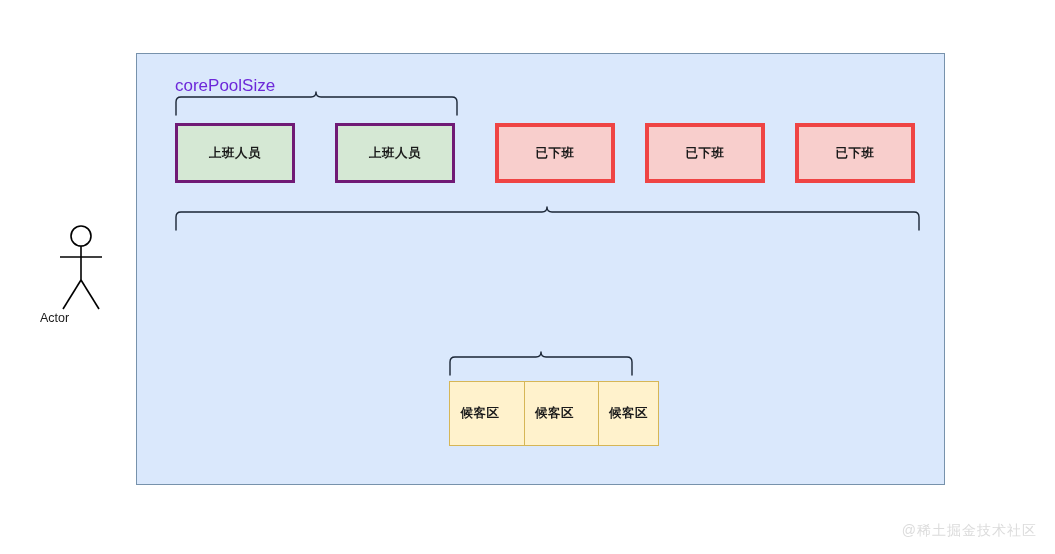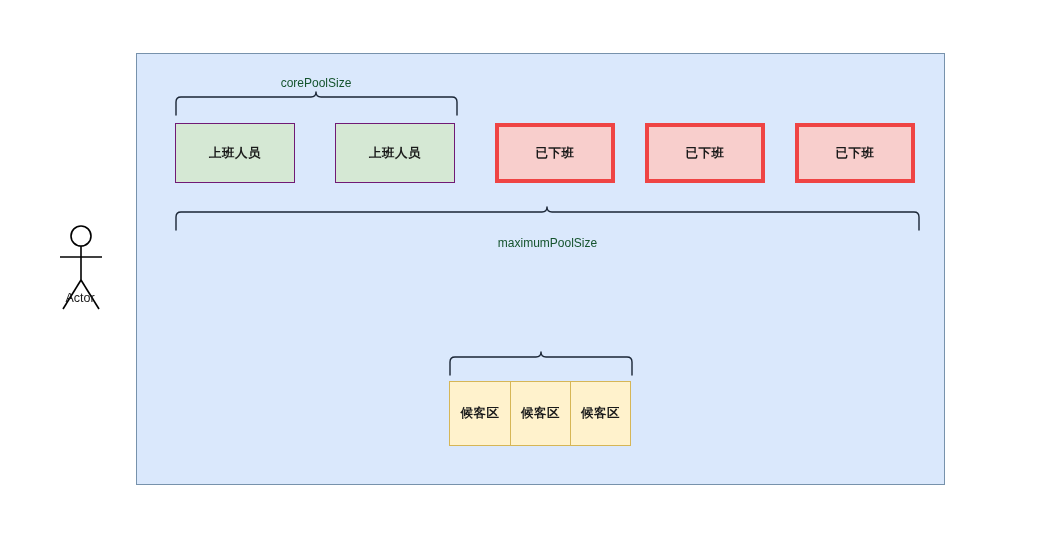--- a/index.html
+++ b/index.html
@@ -44,80 +44,79 @@
     display: flex;
     align-items: center;
     justify-content: center;
     font-size: 12.5px;
     letter-spacing: 0.5px;
     font-weight: 600;
     color: #1a1a1a;
   }
   .worker-box.active {
     background: #d5e8d4;
-    border: 1px solid #701a75;
+    border: 3px solid #701a75;
   }
   .worker-box.offwork {
     background: #f8cecc;
     border: 4px solid #ef4444;
   }
 
   
   .queue-row {
     position: absolute;
     left: 449px;
     top: 381px;
     height: 65px;
     display: flex;
     box-sizing: border-box;
     border: 1px solid #d6b656;
     background: #fff2cc;
+    gap: 14px;
   }
   .queue-cell {
     width: 60px;
     height: 100%;
     box-sizing: border-box;
     display: flex;
     align-items: center;
     justify-content: center;
     font-size: 12.5px;
     font-weight: 600;
     letter-spacing: 0.5px;
     color: #1a1a1a;
   }
   .queue-cell + .queue-cell {
     border-left: 1px solid #d6b656;
   }
 
   
   .brace-label {
     position: absolute;
-    font-size: 12px;
-    color: #14532d;
+    font-size: 17px;
+    color: #6d28d9;
     white-space: nowrap;
-    text-align: center;
   }
   #label-core      { left: 175px; top: 76px;  width: 282px; }
   #label-max       { left: 176px; top: 236px; width: 743px; }
   #label-workqueue { left: 449px; top: 336px; width: 183px; }
 
   
   .actor {
     position: absolute;
     left: 55px;
     top: 225px;
     width: 52px;
     height: 92px;
   }
   .actor-label {
     position: absolute;
     left: 40px;
-    top: 291px;
+    top: 311px;
     width: 80px;
-    text-align: center;
     font-size: 12.5px;
     color: #1a1a1a;
   }
 
   
   .watermark {
     position: absolute;
     right: 18px;
     bottom: 14px;
     font-size: 14px;
@@ -169,21 +168,20 @@
                Q 541 357 541 352
                Q 541 357 546 357
                L 627 357
                Q 632 357 632 362
                L 632 375" fill="none" stroke="#1a2535" stroke-width="1.4" stroke-linecap="round" stroke-linejoin="round"></path>
     </g>
   </svg>
 
   <div class="brace-label" id="label-core">corePoolSize</div>
 
-  <div class="brace-label" id="label-max">maximumPoolSize</div>
 
 
   <div class="worker-box active" style="left:175px; top:123px;">
     <span>上班人员</span>
   </div>
   <div class="worker-box active" style="left:335px; top:123px;">
     <span>上班人员</span>
   </div>
   <div class="worker-box offwork" style="left:495px; top:123px;">
     <span>已下班</span>
@@ -209,14 +207,15 @@
 
   <svg class="actor" viewBox="0 0 52 92">
     <circle cx="26" cy="11" r="10" fill="none" stroke="#000000" stroke-width="1.6"></circle>
     <line x1="26" y1="21" x2="26" y2="55" stroke="#000000" stroke-width="1.6"></line>
     <line x1="5" y1="32" x2="47" y2="32" stroke="#000000" stroke-width="1.6"></line>
     <line x1="26" y1="55" x2="8" y2="84" stroke="#000000" stroke-width="1.6"></line>
     <line x1="26" y1="55" x2="44" y2="84" stroke="#000000" stroke-width="1.6"></line>
   </svg>
   <div class="actor-label">Actor</div>
 
+  <div class="watermark">@稀土掘金技术社区</div>
 
 </div>
 
 </body></html>

